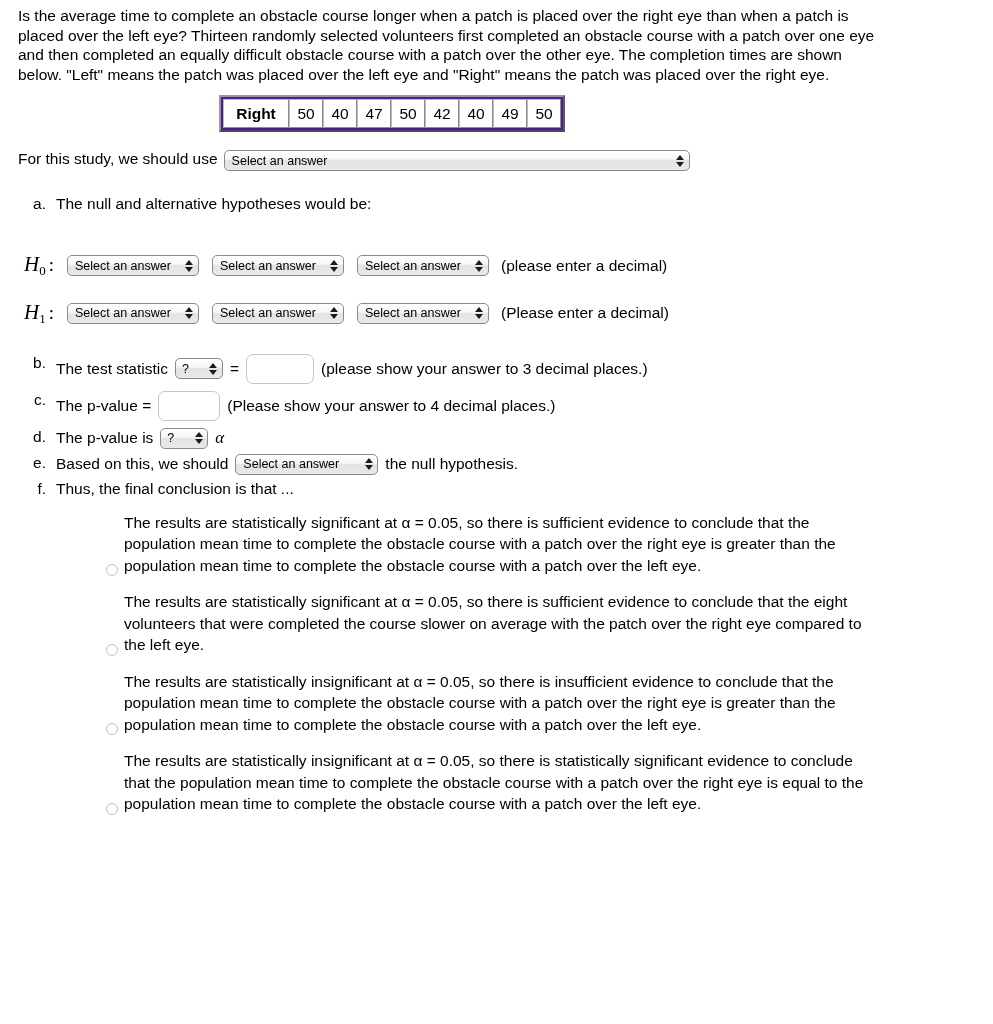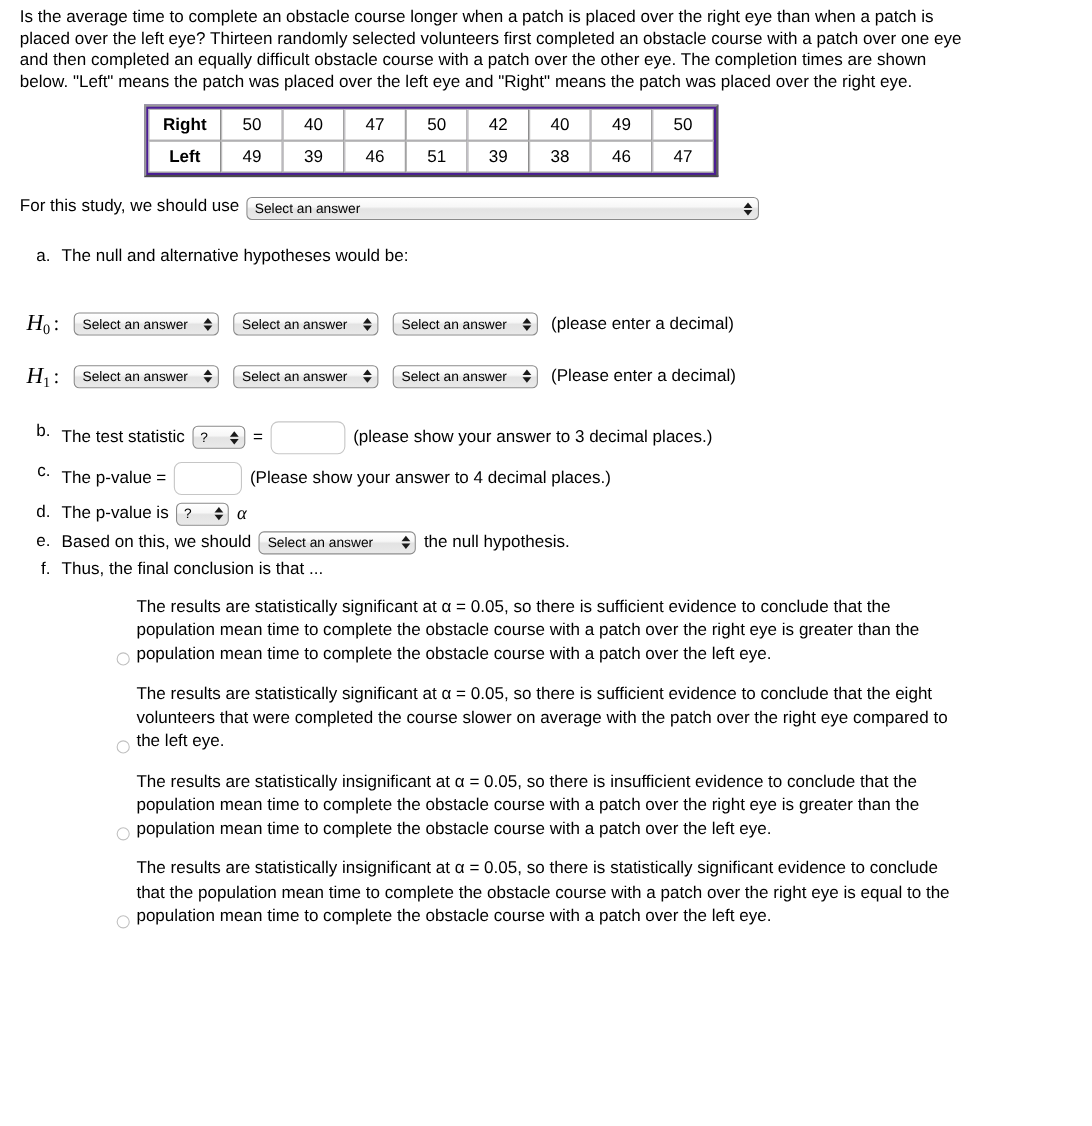--- a/index.html
+++ b/index.html
@@ -51,21 +51,21 @@
     border-bottom-color: #4a4a4a;
     background: #4c1d95;
     padding: 2px;
   }
   table.data td {
     border: 1px solid #b9b9b9;
     border-right-color: #8d8d8d;
     border-bottom-color: #8d8d8d;
     text-align: center;
     font-size: 15.5px;
-    padding: 3px 16px;
+    padding: 3px 5px;
     min-width: 22px;
     height: 21px;
     background: #ffffff;
   }
   table.data td.rowhead {
     font-weight: bold;
     padding: 3px 9px;
     min-width: 46px;
   }
 
@@ -224,31 +224,20 @@
           <tr>
             <td class="rowhead">Right</td>
             <td>50</td>
             <td>40</td>
             <td>47</td>
             <td>50</td>
             <td>42</td>
             <td>40</td>
             <td>49</td>
             <td>50</td>
-          </tr>
-          <tr>
-            <td class="rowhead">Left</td>
-            <td>49</td>
-            <td>39</td>
-            <td>46</td>
-            <td>51</td>
-            <td>39</td>
-            <td>38</td>
-            <td>46</td>
-            <td>47</td>
           </tr>
         </tbody>
       </table>
     </div>
   </div>
 
 
   <div class="study-line">
     <span>For this study, we should use</span>
     <span class="sel wide">

